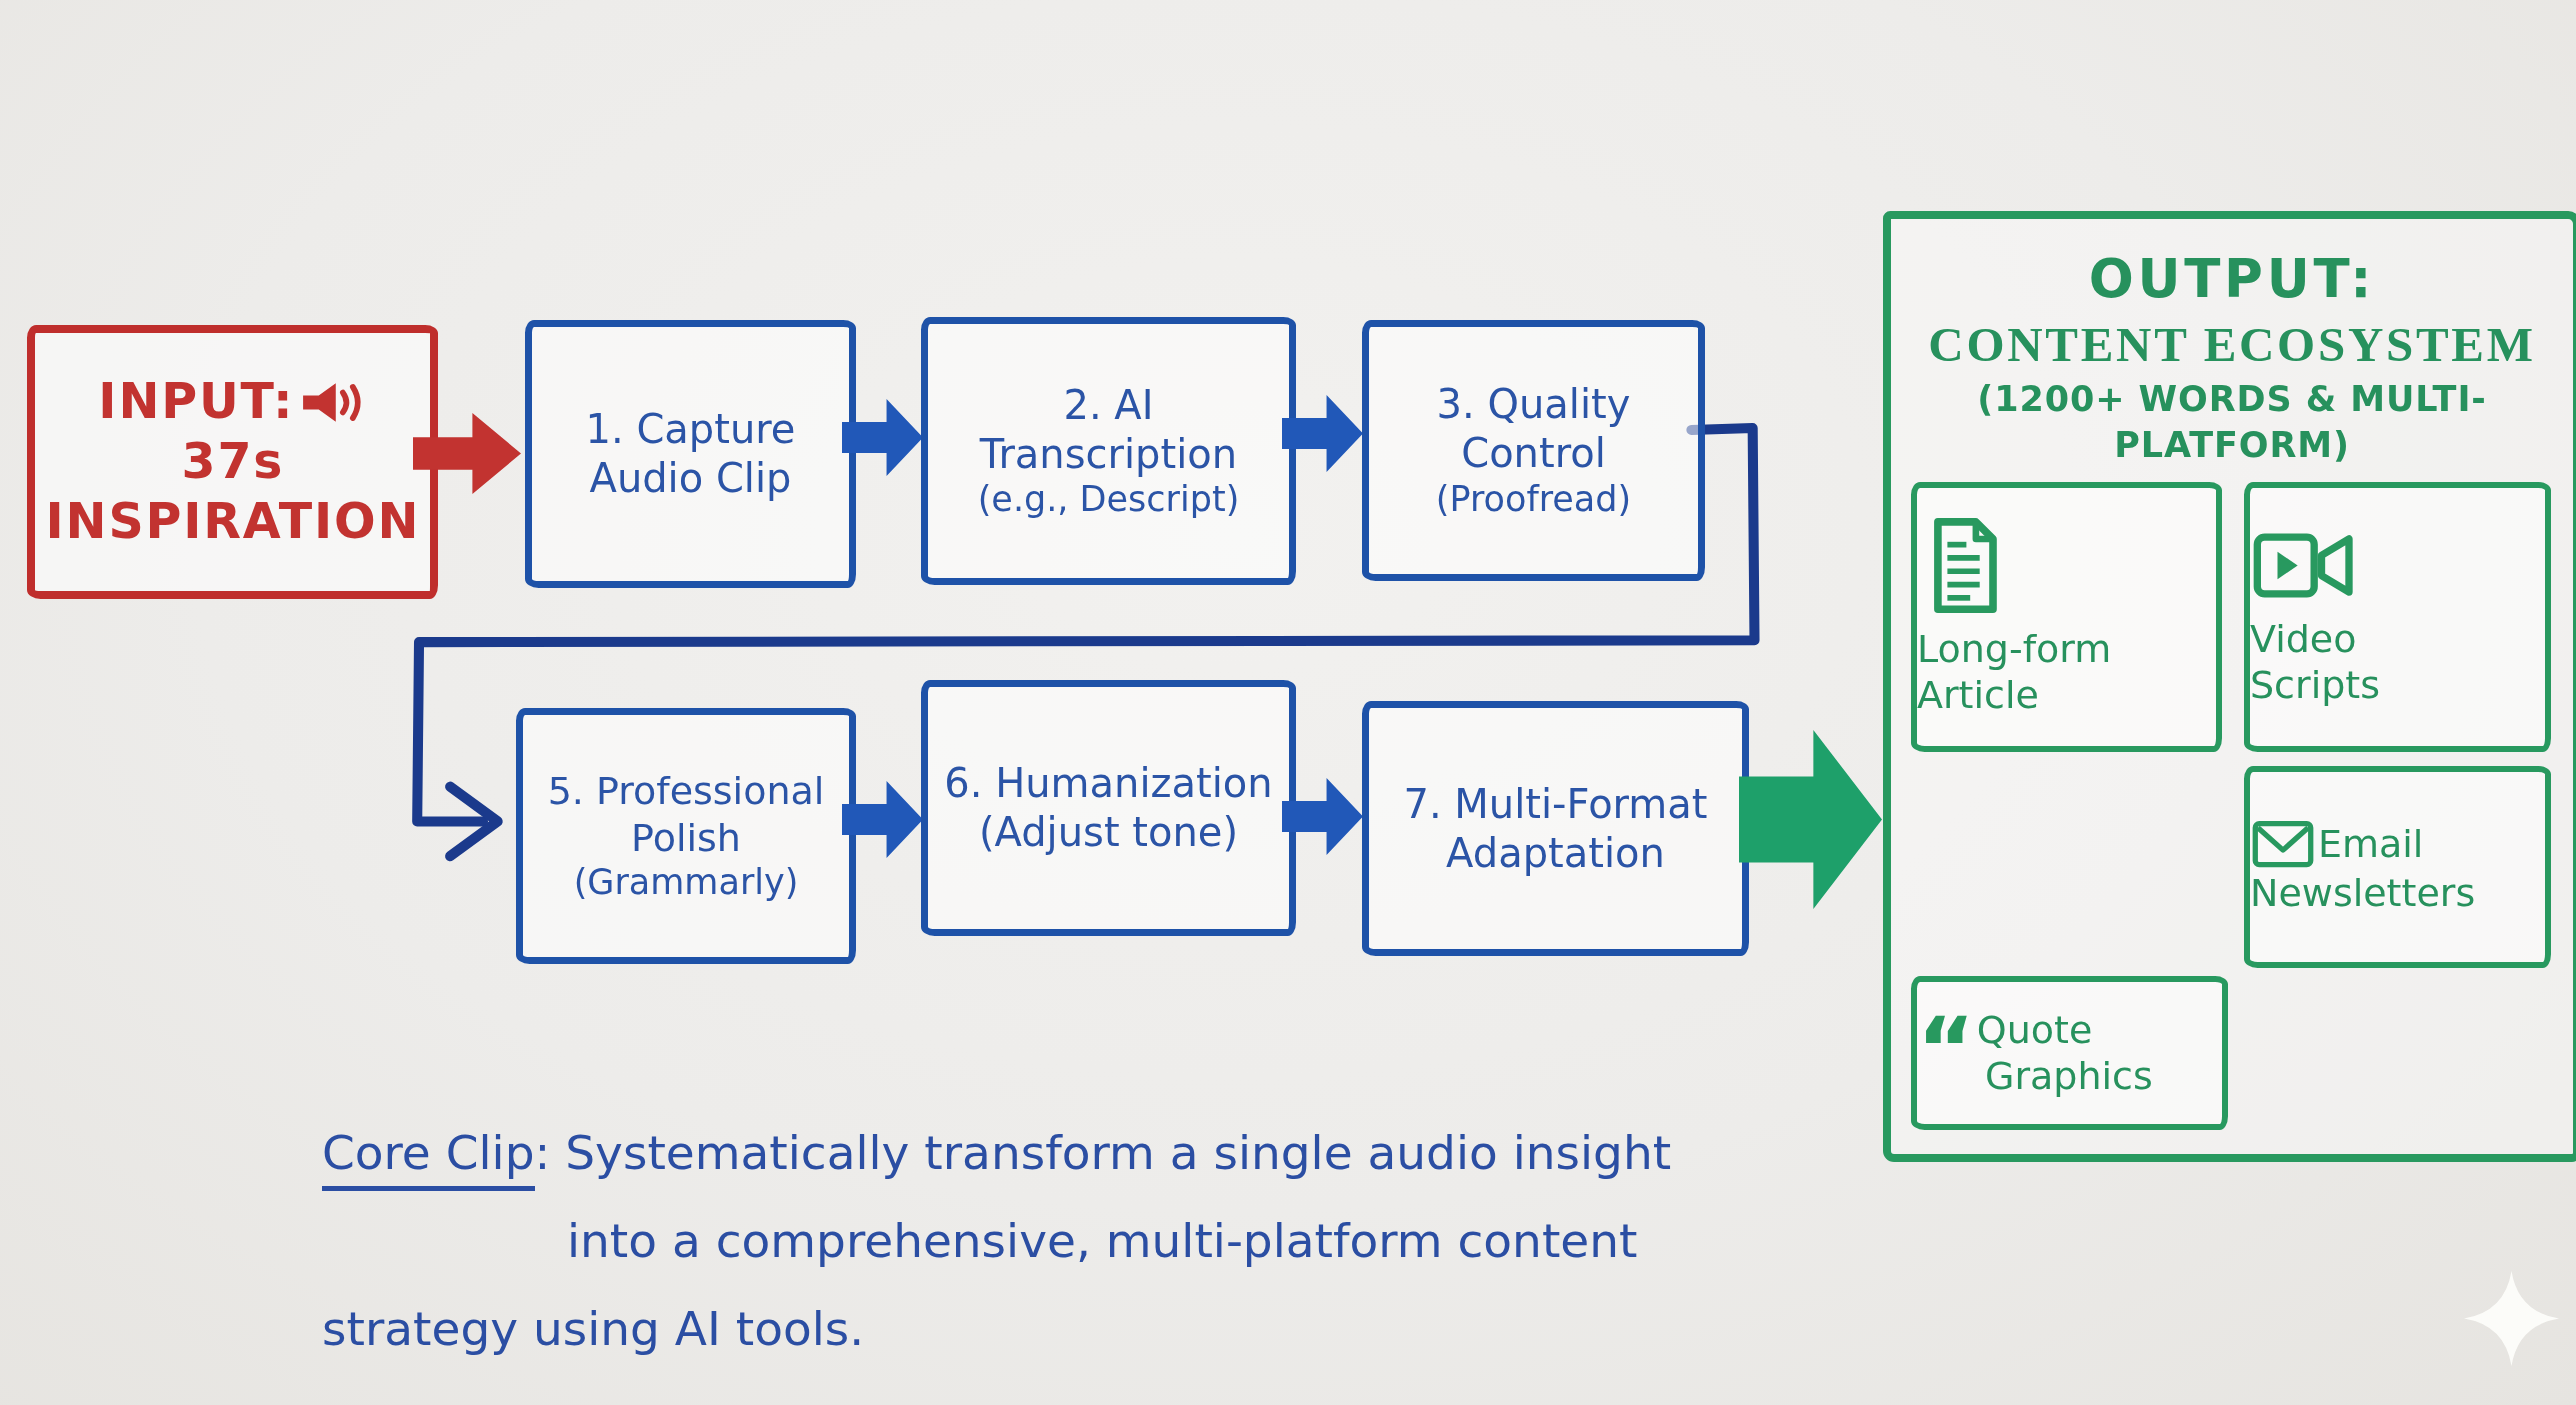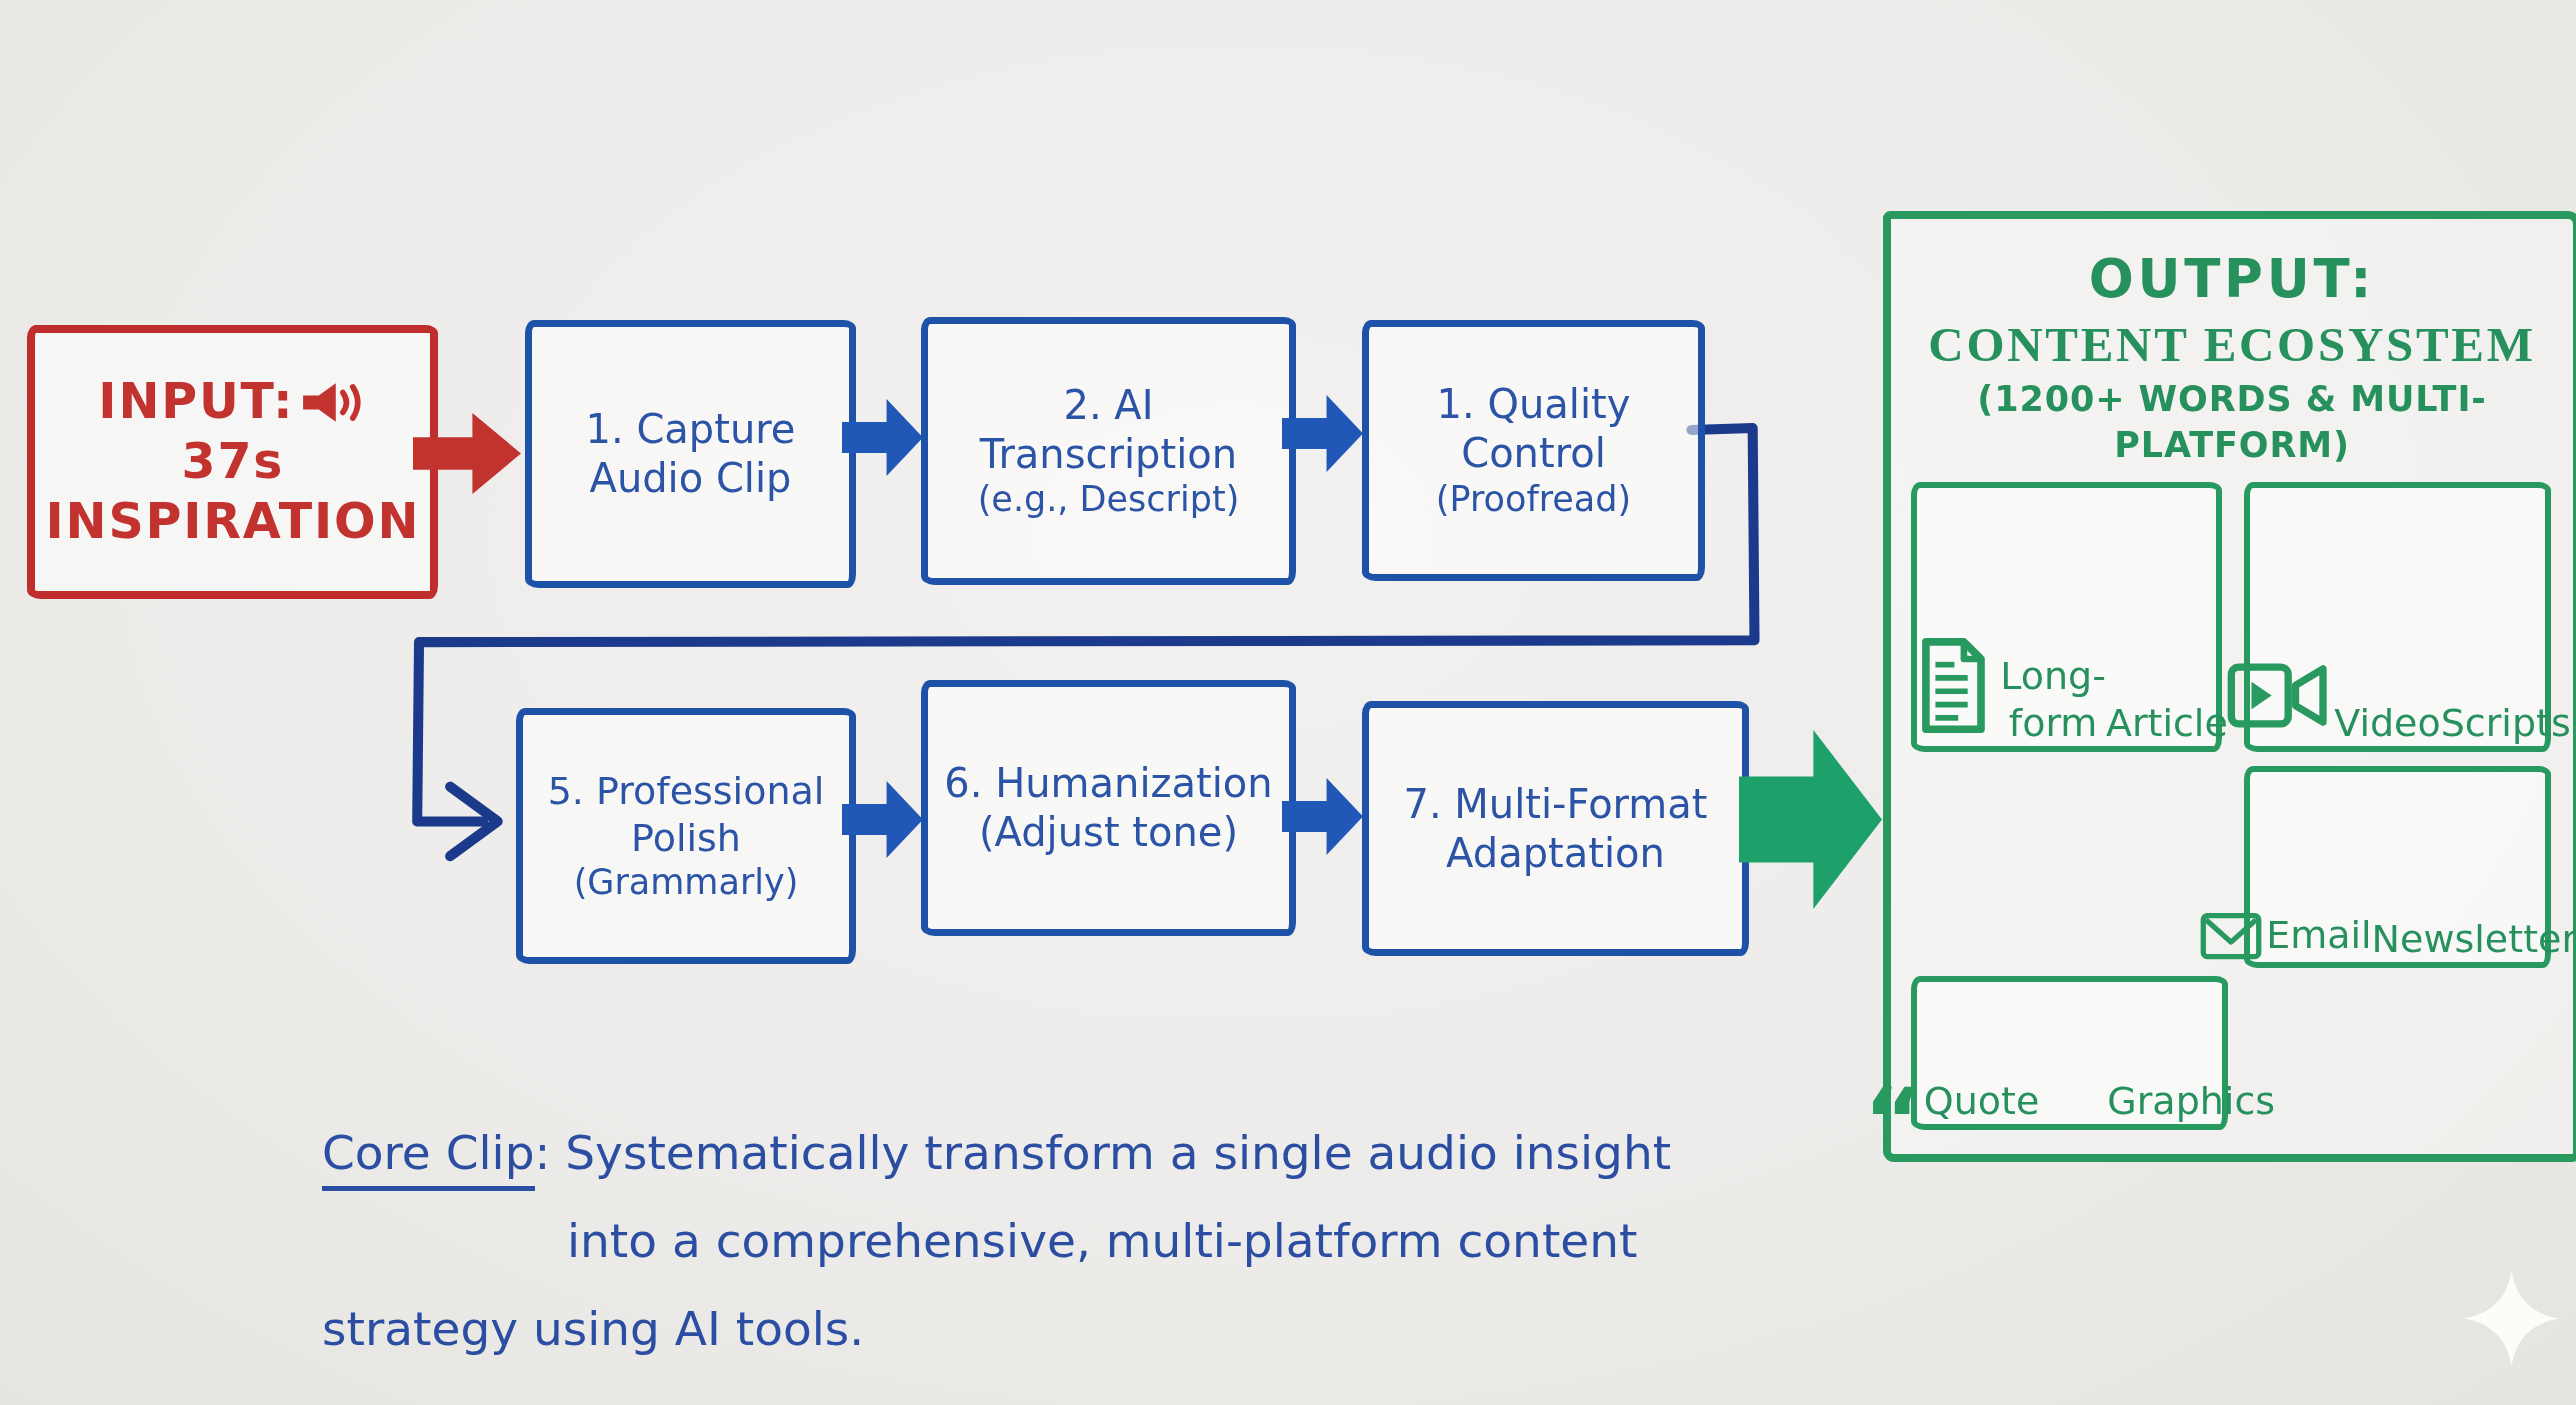--- a/index.html
+++ b/index.html
@@ -53,22 +53,22 @@
   .out-panel{
     position:absolute;left:1883px;top:211px;width:682px;height:935px;
     border:8.2px solid #28995f;border-radius:7.3px 12.8px 9.1px 11px;
     background:rgba(255,255,255,.35);
   }
   .out-title{ text-align:center;color:#27915d;margin-top:25.6px;line-height:1.3;}
   .ot1{font-size:53px;font-weight:bold;letter-spacing:3.7px;}
   .ot2{font-size:49px;font-weight:bold;letter-spacing:2.7px;font-family:Liberation Serif, serif;}
   .ot3{font-size:35px;font-weight:bold;letter-spacing:0.9px;}
   .out-item{
-    position:absolute;display:flex;flex-direction:row;
-    align-items:flex-end;justify-content:center;text-align:center;
+    position:absolute;display:flex;flex-direction:column;
+    align-items:flex-start;justify-content:center;text-align:center;
   }
   .quote-glyph{
     font-size:88px;line-height:37px;color:#28995f;font-weight:bold;
     position:relative;top:20px;
   }
 
   
   .core{
     position:absolute;left:322px;top:1109px;width:1427px;
     color:#2b4ea3;font-size:47px;line-height:88px;font-weight:500;
@@ -116,21 +116,21 @@
 
   <div class="hbox blue-box" style="left:921px;top:317px;width:361px;height:254px;">
     <div>2.  AI</div>
     <div>Transcription</div>
     <div class="small">(e.g., Descript)</div>
   </div>
 
   <div class="barrow blue-fill" style="left:1282px;top:395px;width:81px;height:77px;"></div>
 
   <div class="hbox blue-box" style="left:1362px;top:320px;width:329px;height:247px;">
-    <div>1. Quality</div>
+    <div>3. Quality</div>
     <div>Control</div>
     <div class="small">(Proofread)</div>
   </div>
 
   <div class="hbox blue-box" style="left:516px;top:708px;width:326px;height:242px;font-size:38px;">
     <div>5. Professional</div>
     <div>Polish</div>
     <div class="small">(Grammarly)</div>
   </div>
 

